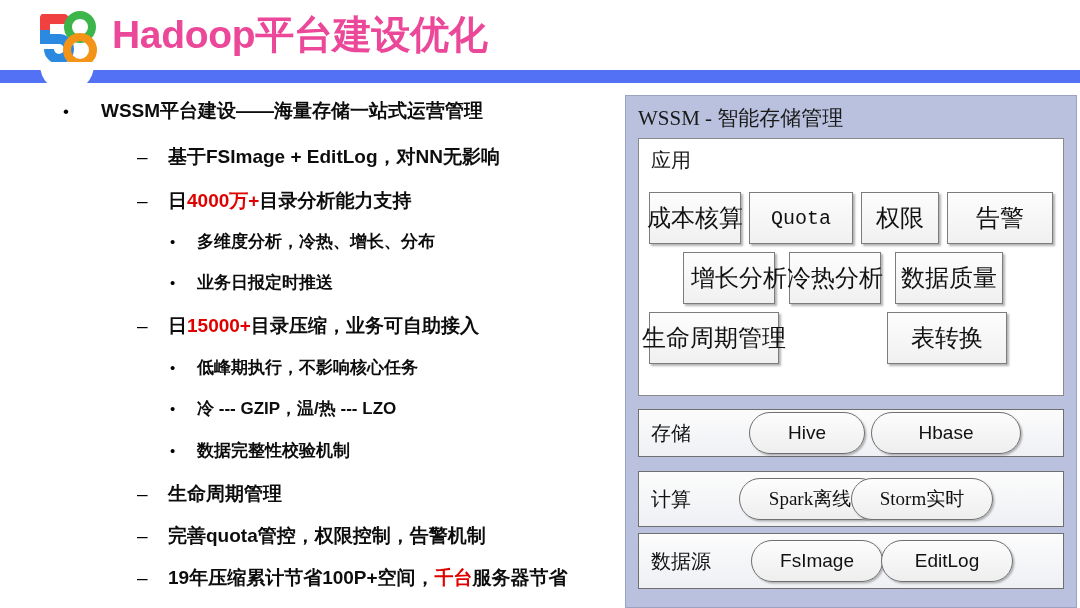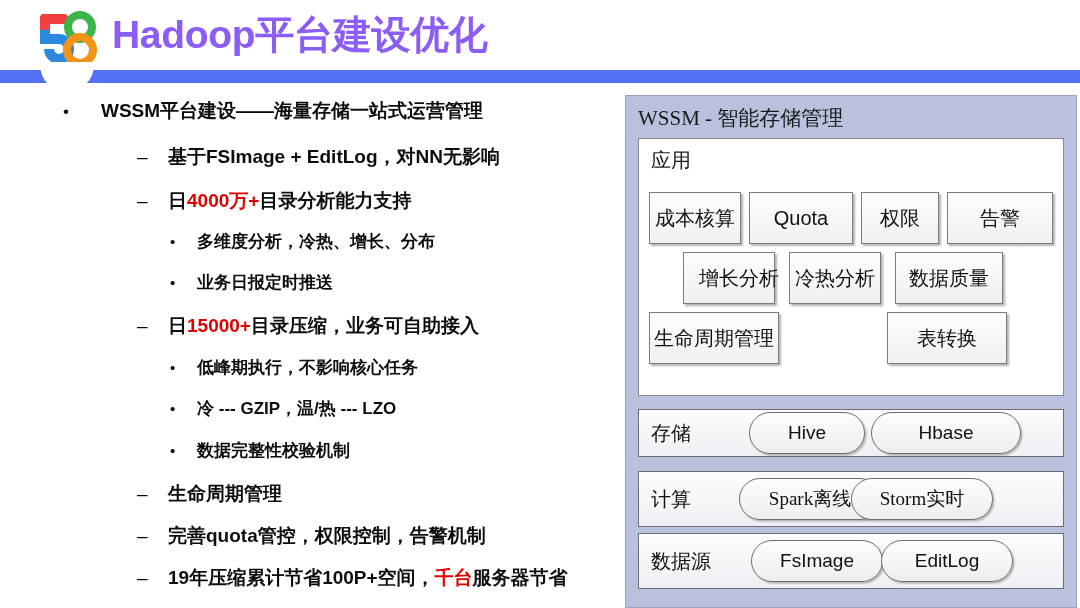--- a/index.html
+++ b/index.html
@@ -10,21 +10,21 @@
     overflow:hidden;
     position:relative;
   }
 
   
   #header{position:absolute;left:0;top:0;width:1080px;height:84px;}
   #logo{position:absolute;left:36px;top:10px;width:62px;height:58px;}
   #logo svg{display:block;}
   #slide-title{
     position:absolute;left:112px;top:8px;
-    font-size:39px;font-weight:bold;color:#8b5cf6;
+    font-size:39px;font-weight:bold;color:#ec4899;
     letter-spacing:-0.3px;
     white-space:nowrap;
     font-family:"Liberation Sans","DejaVu Sans",sans-serif;
   }
   #header-bar{
     position:absolute;left:0;top:70px;width:1080px;height:13px;
     background:#5271f5;
   }
   #header-notch{
     position:absolute;left:40px;top:62px;width:54px;height:30px;
@@ -69,25 +69,25 @@
     font-size:20px;color:#1a1a1a;
   }
 
   .nodebox{
     position:absolute;
     background:linear-gradient(180deg,#fdfdfd 0%,#f0f0f0 100%);
     border:1px solid #7c7c7c;
     box-sizing:border-box;
     display:flex;align-items:center;justify-content:center;
     font-family:Liberation Mono, monospace;
-    font-size:20px;color:#111;
+    font-size:24px;color:#111;
     box-shadow:1.5px 1.5px 2px rgba(0,0,0,.30);
     white-space:nowrap;
   }
-  .nodebox.latin{font-family:Liberation Sans, sans-serif;font-size:20px;}
+  .nodebox.latin{font-family:Liberation Mono, monospace;font-size:20px;}
 
   
   .tier{
     position:absolute;left:12px;width:426px;
     background:linear-gradient(180deg,#fcfcfc 0%,#eef0f4 100%);
     border:1px solid #6f6f6f;box-sizing:border-box;
   }
   .tier-label{
     position:absolute;left:12px;top:50%;transform:translateY(-50%);
     font-family:"Liberation Serif","DejaVu Serif",serif;

